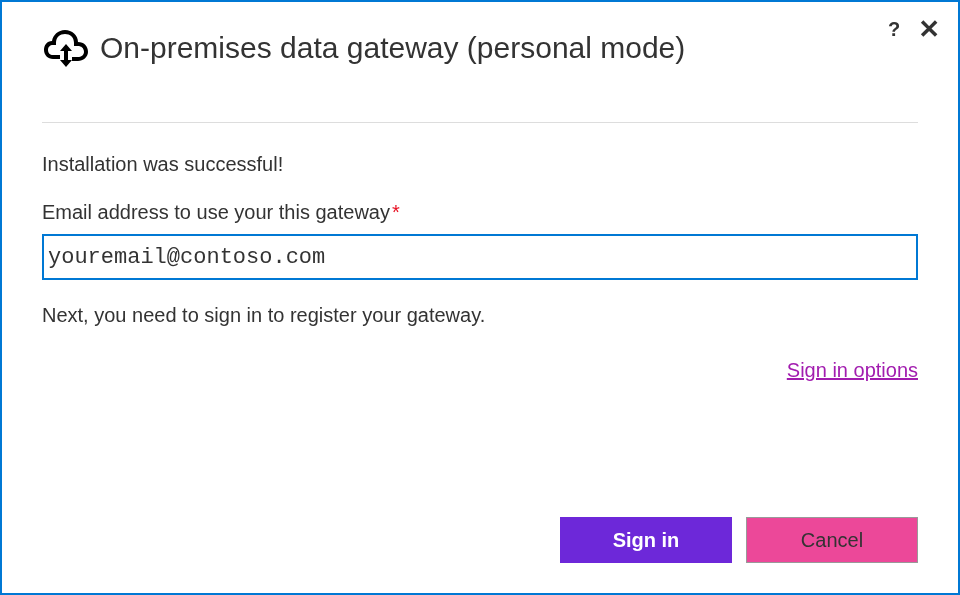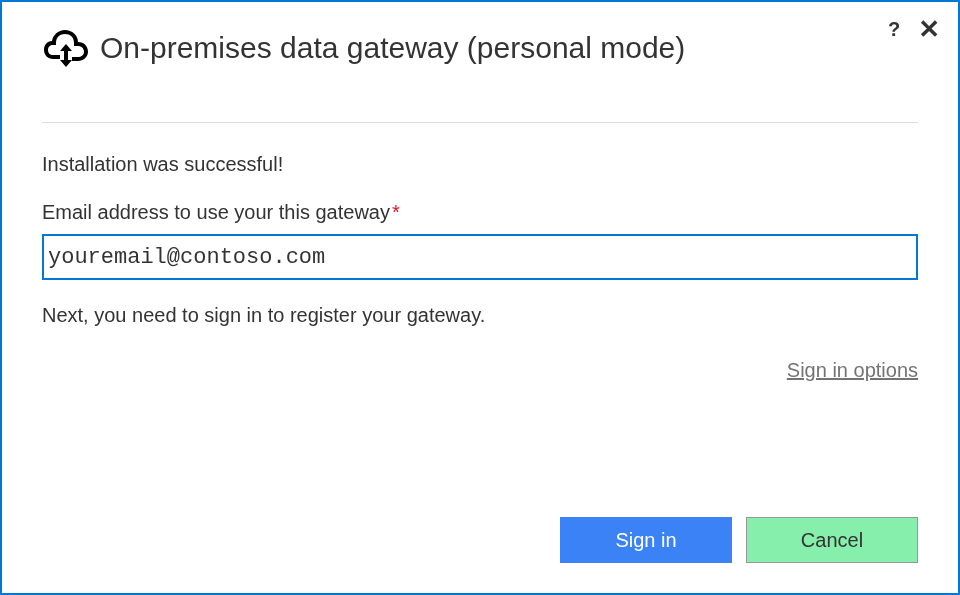--- a/index.html
+++ b/index.html
@@ -98,45 +98,46 @@
       font-size: 20px;
       color: #333;
       margin-top: 24px;
     }
     .link-row {
       text-align: right;
       margin-top: 32px;
     }
     .options-link {
       font-size: 20px;
-      color: #737373;
+      color: #a21caf;
       text-decoration: underline;
       cursor: pointer;
     }
     .footer {
       position: absolute;
       bottom: 30px;
       right: 40px;
       display: flex;
       gap: 14px;
     }
     .btn {
       width: 172px;
       height: 46px;
       font-size: 20px;
       border: none;
       cursor: pointer;
       font-family: inherit;
     }
     .btn-primary {
-      background: #3b82f6;
+      background: #6d28d9;
       color: #fff;
+      font-weight: bold;
     }
     .btn-secondary {
-      background: #86efac;
+      background: #ec4899;
       color: #333;
       border: 1px solid #999;
     }
   </style>
 </head>
 <body>
 
 <div class="window">
 
   <div class="titlebar">

